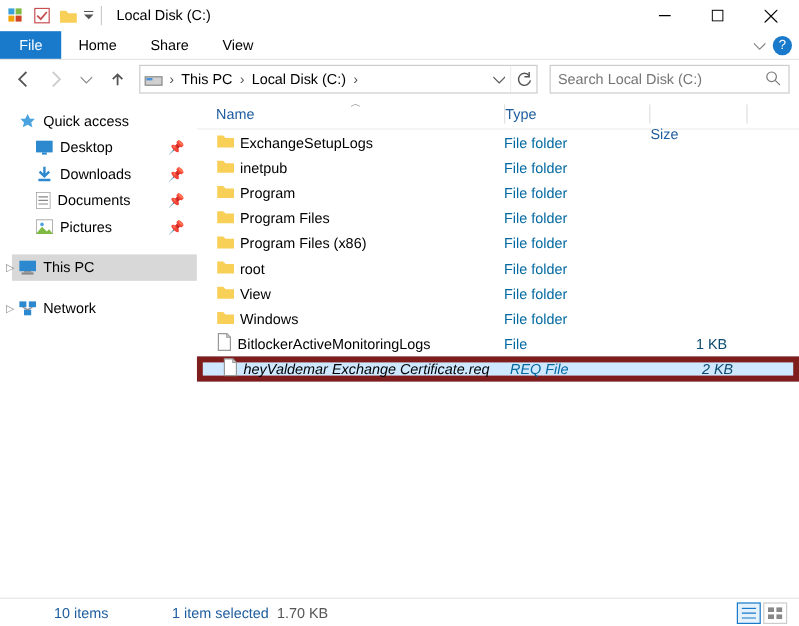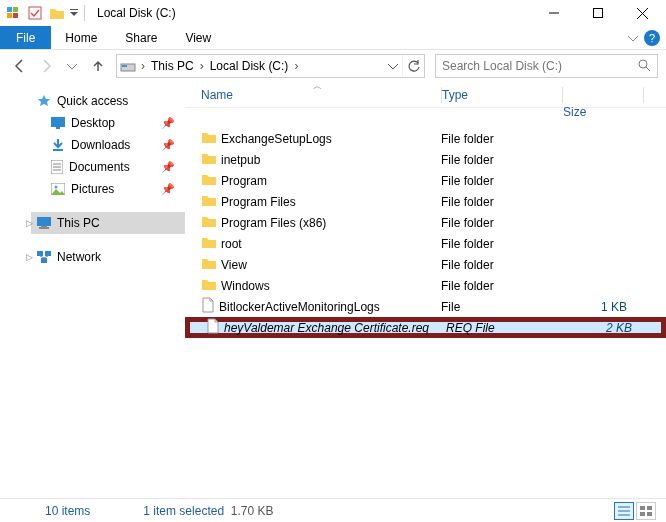--- a/index.html
+++ b/index.html
@@ -23,47 +23,47 @@
   .toolbar { height: 32px; display: flex; align-items: center; padding: 4px 8px; gap: 2px; }
   .nav-btn { width: 24px; height: 24px; display: flex; align-items: center; justify-content: center; color: #555; }
   .nav-btn.disabled { color: #bbb; }
   .addr-wrap { flex: 1; display: flex; align-items: center; height: 24px; border: 1px solid #ccc; margin: 0 4px; }
   .addr-icon { width: 22px; display: flex; align-items: center; justify-content: center; }
   .crumb { padding: 0 4px; display: flex; align-items: center; font-size: 12px; }
   .crumb-sep { color: #555; padding: 0 2px; }
   .addr-spacer { flex: 1; }
   .addr-drop { width: 18px; display: flex; align-items: center; justify-content: center; }
   .refresh-btn { width: 22px; height: 22px; display: flex; align-items: center; justify-content: center; border-left: 1px solid #eee; }
-  .search { width: 223px; height: 24px; border: 1px solid #ccc; display: flex; align-items: center; padding: 0 6px; margin-left: 4px; }
+  .search { width: 200px; height: 24px; border: 1px solid #ccc; display: flex; align-items: center; padding: 0 6px; margin-left: 4px; }
   .search input { border: none; outline: none; flex: 1; font-size: 12px; color: #666; background: transparent; }
   .search .mag { color: #666; }
 
   .body { display: flex; height: 416px; }
-  .sidebar { width: 164px; padding: 8px 0 8px 10px; margin-left: 21px; }
+  .sidebar { width: 164px; padding: 8px 0 8px 10px; }
   .side-item { height: 22px; display: flex; align-items: center; padding-left: 6px; position: relative; }
   .side-item.sub { padding-left: 20px; }
   .side-item.selected { background: #d8d8d8; }
   .side-label { margin-left: 6px; font-size: 12px; }
   .pin { position: absolute; right: 10px; color: #888; font-size: 11px; }
   .side-gap { height: 12px; }
   .side-expand { position: absolute; left: -5px; color: #888; font-size: 9px; }
 
   .content { flex: 1; display: flex; flex-direction: column; }
   .cols { height: 26px; display: flex; align-items: center; border-bottom: 1px solid #eee; color: #1d5c9e; font-size: 12px; position: relative; }
   .col-name { width: 256px; padding-left: 16px; }
   .col-type { width: 120px; }
   .col-size { width: 80px; text-align: left; margin-top: 34px; }
   .col-sep { width: 1px; height: 16px; background: #e0e0e0; }
   .sort-ind { position: absolute; left: 128px; top: -2px; color: #777; font-size: 9px; }
 
-  .rows { flex: 1; overflow: hidden; margin-top: 20px; }
+  .rows { flex: 1; overflow: hidden; }
   .row { height: 21px; display: flex; align-items: center; font-size: 12px; }
   .row.selected { background: #cde8ff; border: 5px solid #7f1d1d; height: 21px; font-style: italic; }
   .c-name { width: 256px; padding-left: 16px; display: flex; align-items: center; gap: 4px; }
-  .c-type { width: 120px; color: #000000; }
+  .c-type { width: 120px; color: #0369a1; }
   .c-size { width: 80px; text-align: right; padding-right: 14px; color: #0c4a6e; }
 
   .statusbar { height: 24px; border-top: 1px solid #e5e5e5; display: flex; align-items: center; padding: 0 10px; font-size: 12px; color: #1d5c9e; }
   .status-item { margin-right: 18px; margin-left: 35px; }
   .view-btns { margin-left: auto; display: flex; gap: 2px; }
   .view-btn { width: 20px; height: 18px; border: 1px solid #ccc; display: flex; align-items: center; justify-content: center; }
   .view-btn.active { border-color: #1979ca; background: #e5f1fb; }
 
   .folder-svg { fill: #f8d058; }
 </style>

